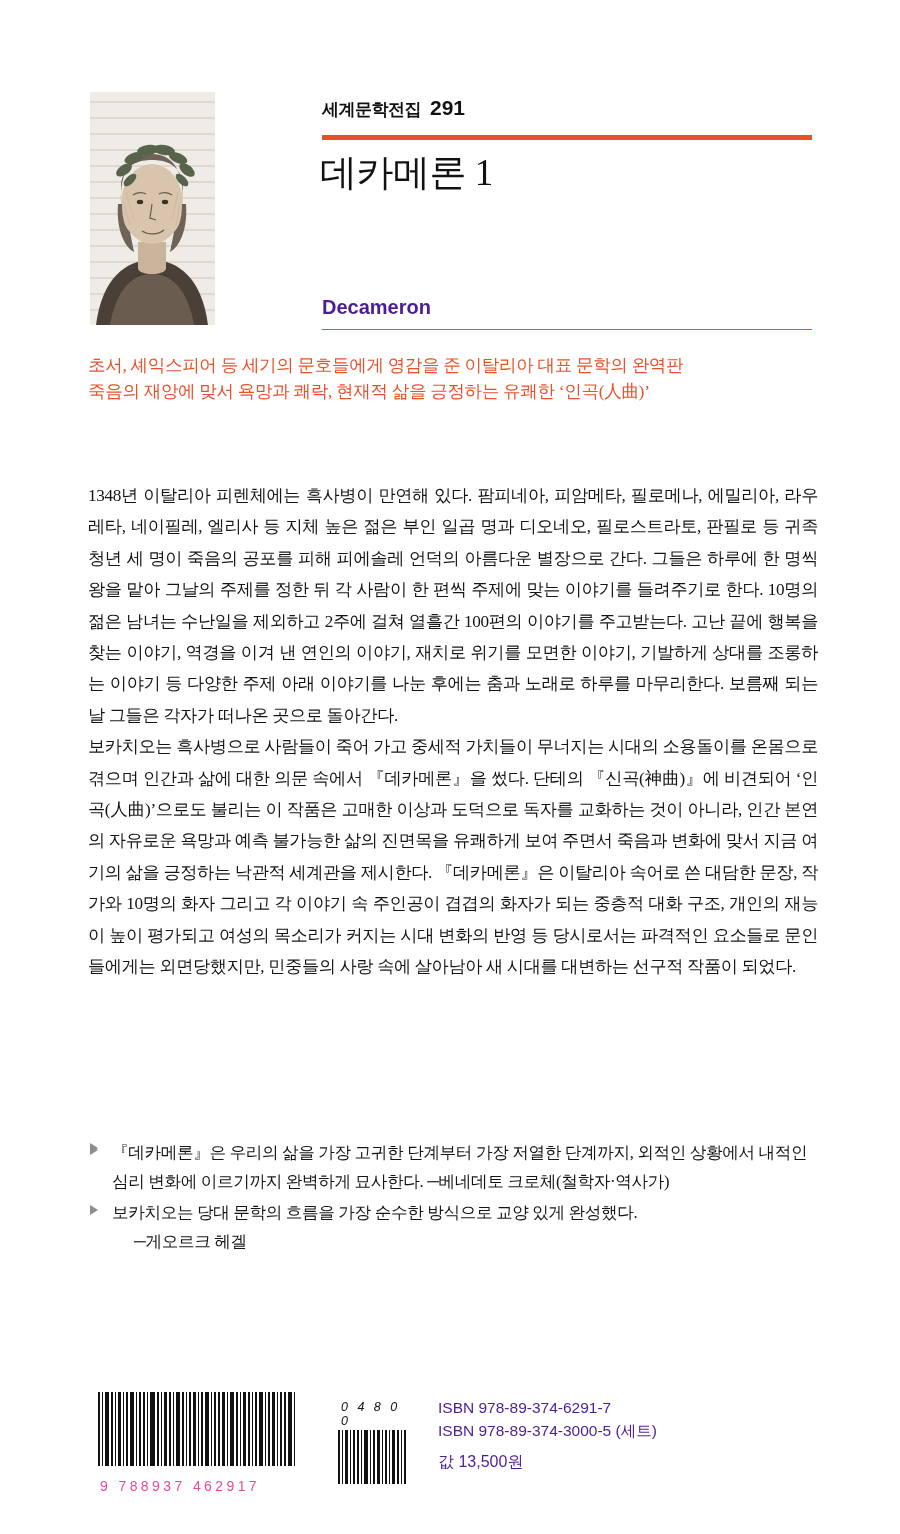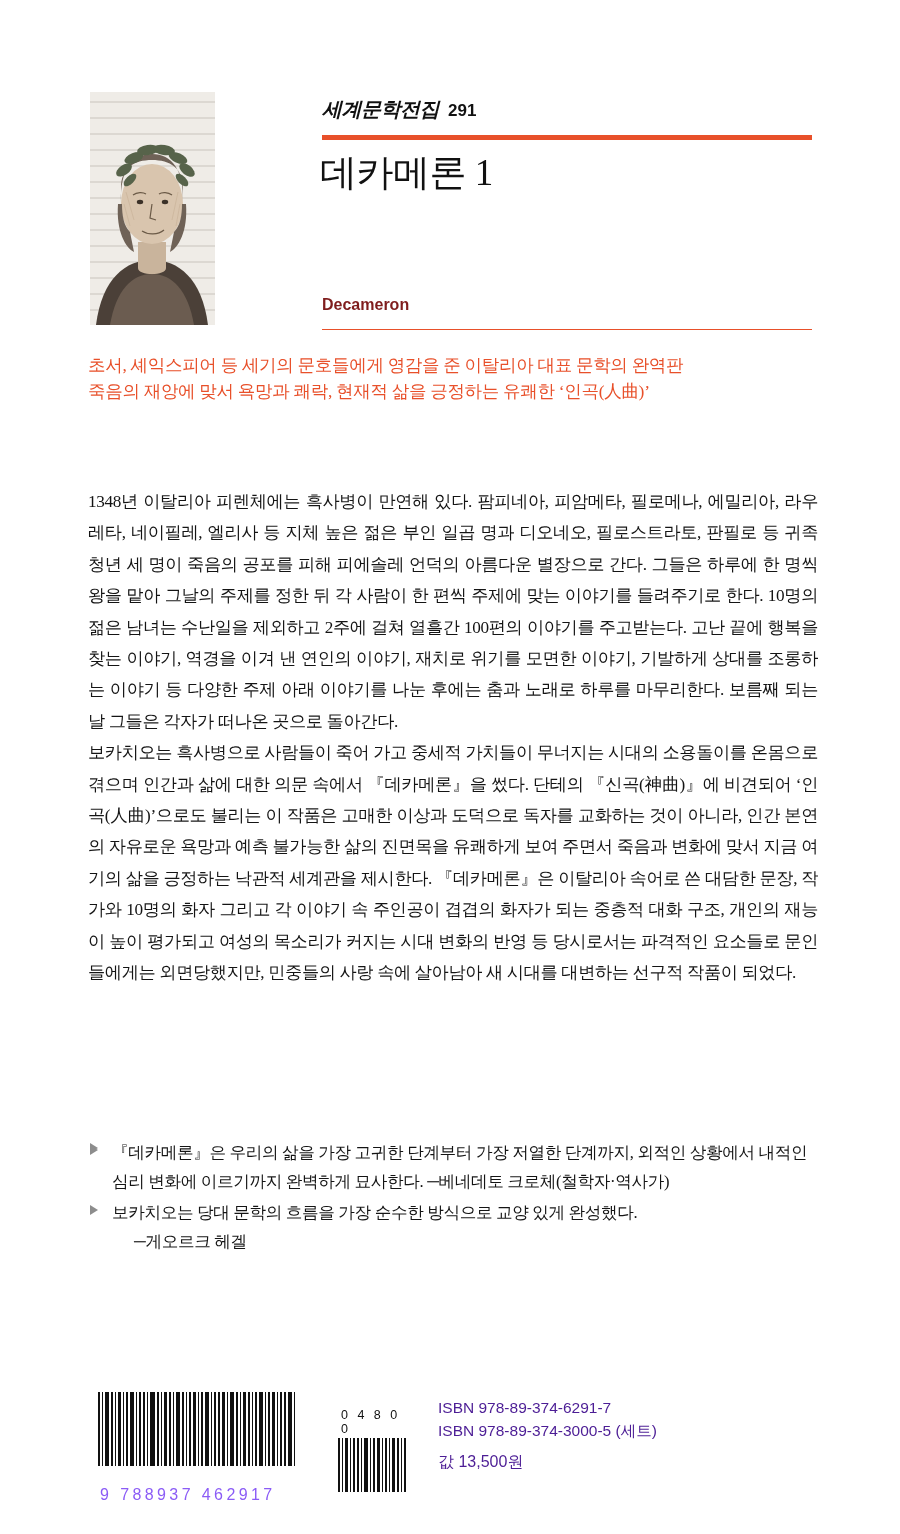--- a/index.html
+++ b/index.html
@@ -42,31 +42,30 @@
   .series-line {
     position: absolute;
     left: 232px;
     top: 4px;
     width: 490px;
     font-size: 0;
     white-space: nowrap;
   }
   .series-name {
     font-family: "Liberation Serif", serif;
-    font-size: 20px;
+    font-size: 17px;
     font-weight: bold;
-    font-style: italic;
     letter-spacing: -0.5px;
     color: #111;
     display: inline-block;
     vertical-align: baseline;
   }
   .series-num {
     font-family: "Liberation Sans", sans-serif;
-    font-size: 17px;
+    font-size: 21px;
     font-weight: bold;
     color: #111;
     display: inline-block;
     vertical-align: baseline;
     margin-left: 9px;
   }
   .rule-orange {
     position: absolute;
     left: 232px;
     top: 43px;
@@ -82,23 +81,23 @@
     font-size: 37px;
     font-weight: normal;
     letter-spacing: -0.5px;
     color: #111;
   }
   .orig-title {
     position: absolute;
     left: 232px;
     top: 204px;
     font-family: "Liberation Sans", sans-serif;
-    font-size: 16px;
+    font-size: 20px;
     font-weight: bold;
-    color: #7f1d1d;
+    color: #4c1d95;
   }
   .rule-thin {
     position: absolute;
     left: 232px;
     top: 237px;
     width: 490px;
     height: 1px;
     background: #e8502a;
   }
 
@@ -124,21 +123,21 @@
     width: 730px;
     font-family: "Liberation Serif", serif;
     font-size: 17.2px;
     line-height: 31.4px;
     letter-spacing: -0.35px;
     color: #141414;
     text-align: justify;
     text-justify: inter-character;
   }
   .body-copy p {
-    margin: 10px 0 0 0;
+    margin: 4px 0 0 0;
     text-indent: 0;
   }
   .body-copy p + p { margin-top: 0; }
 
   
   .blurbs {
     position: absolute;
     left: 88px;
     top: 1136px;
     width: 730px;
@@ -188,31 +187,32 @@
     align-items: flex-start;
   }
   .barcode i {
     display: block;
     background: #111;
     height: 74px;
     margin-right: 2px;
   }
   .barcode-digits {
     font-family: "Liberation Sans", sans-serif;
-    font-size: 16px;
+    font-size: 14px;
     letter-spacing: 3.4px;
-    color: #8b5cf6;
-    margin-top: 20px;
+    color: #ec4899;
+    margin-top: 12px;
     padding-left: 2px;
   }
   .addon-wrap {
     position: absolute;
     left: 268px;
-    top: 16px;
+    top: 8px;
     width: 78px;
+    font-style: italic;
   }
   .addon-digits {
     font-family: "Liberation Sans", sans-serif;
     font-size: 12.5px;
     letter-spacing: 3px;
     color: #111;
     margin-bottom: 2px;
     padding-left: 3px;
   }
   .addon {

